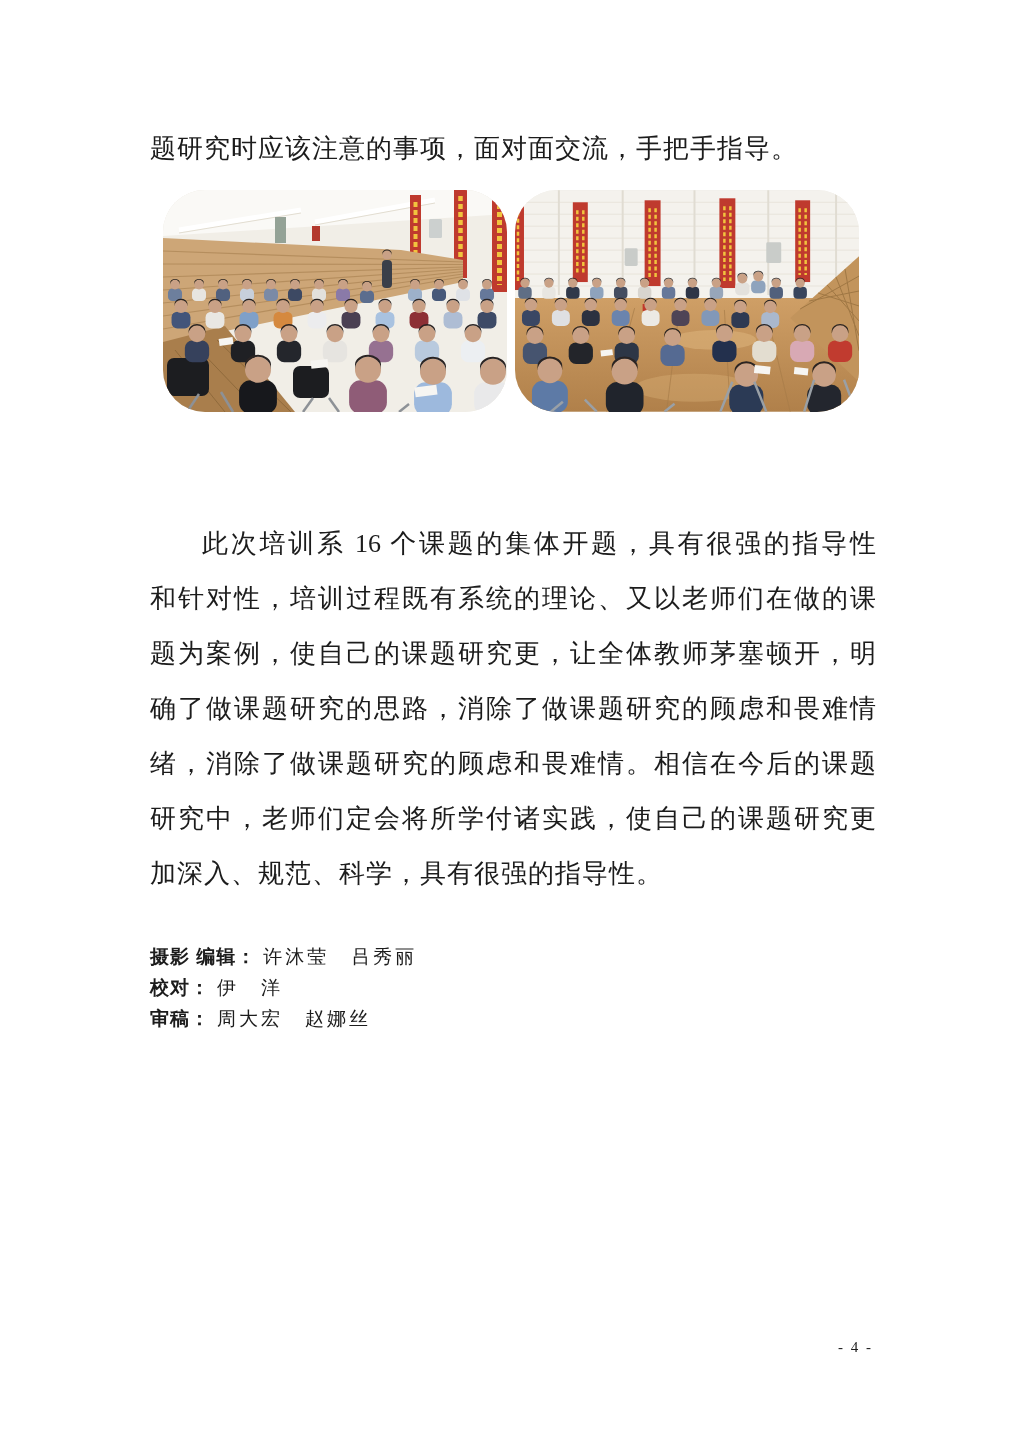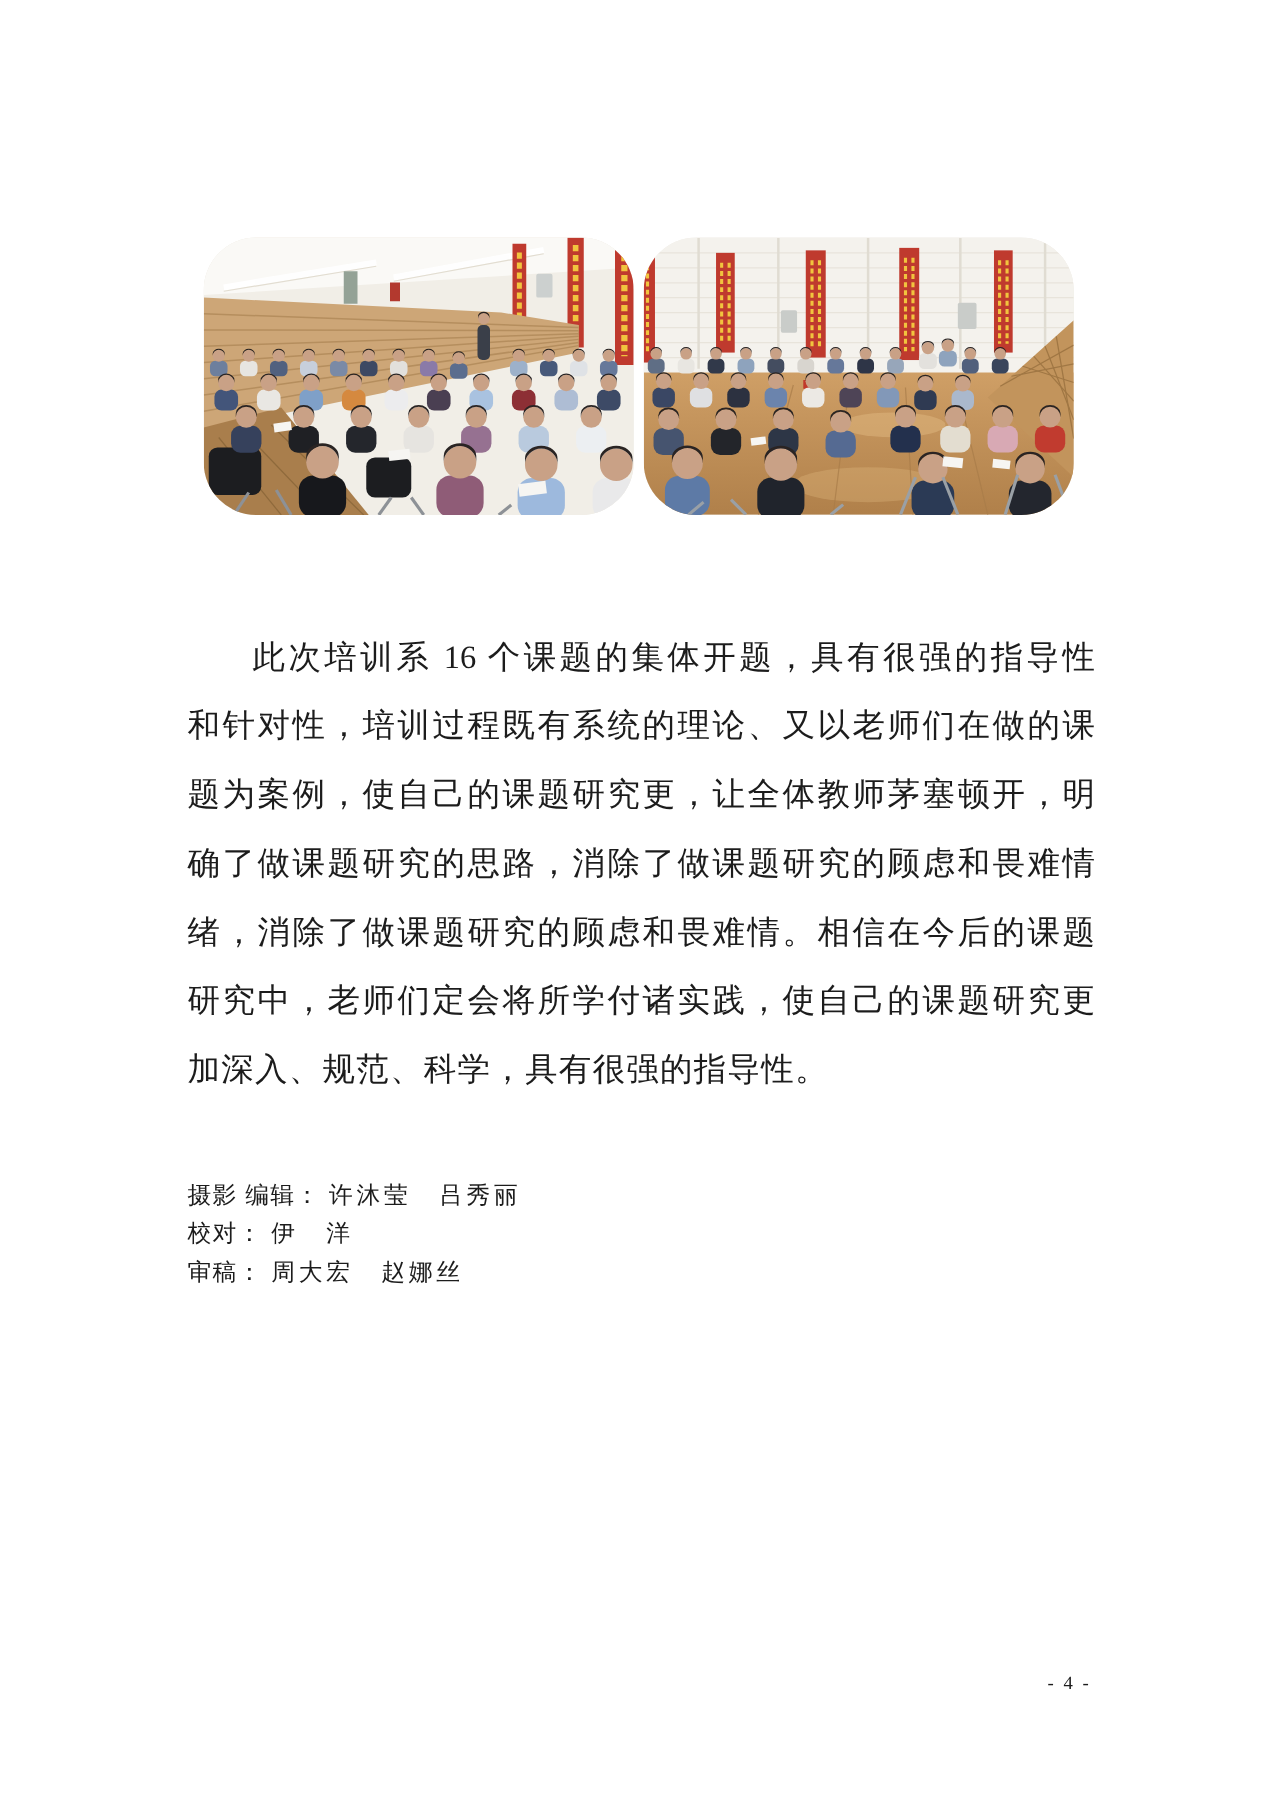--- a/index.html
+++ b/index.html
@@ -7,38 +7,39 @@
     position:relative;width:1024px;height:1448px;background:#ffffff;overflow:hidden;
     font-family:"Liberation Serif","DejaVu Serif",serif;color:#1c1c1c;
   }
   .top-line{
     position:absolute;left:150px;top:131px;width:740px;
     font-size:26px;letter-spacing:1px;white-space:nowrap;
   }
   .photos{position:absolute;left:163px;top:190px;display:flex;gap:8px;}
   .photo{width:344px;height:222px;border-radius:42px;overflow:hidden;background:#efece6;}
   .photo svg{display:block;width:100%;height:100%;}
-  .para{position:absolute;left:150px;top:498px;width:726px;font-size:26px;}
+  .para{position:absolute;left:150px;top:516px;width:726px;font-size:26px;}
   .para .line{height:55px;line-height:55px;text-align:justify;text-align-last:justify;white-space:nowrap;}
   .para .line.first{text-indent:52px;}
   .para .line.last{text-align-last:left;letter-spacing:1px;}
   .credits{position:absolute;left:150px;top:941px;font-size:19px;}
   .credit-row{height:31px;line-height:31px;white-space:nowrap;}
   .credit-label{
     font-family:"Liberation Sans","DejaVu Sans",sans-serif;
-    font-weight:400;letter-spacing:1px;
+    font-weight:700;letter-spacing:1px;
   }
   .credit-value{margin-left:7px;letter-spacing:3px;}
   .page-number{position:absolute;left:838px;top:1339px;font-size:15px;letter-spacing:2px;}
 </style>
 </head>
 <body>
 
 <div class="page">
 
+  <div class="top-line">题研究时应该注意的事项，面对面交流，手把手指导。</div>
 
   <div class="photos">
 
     <div class="photo">
       <svg viewBox="0 0 344 222">
         <defs>
           <g id="personL">
             <rect x="-9" y="-7" width="18" height="16" rx="5.5" fill="currentColor"></rect>
             <circle cx="0" cy="-12" r="6.2" fill="#c9a186"></circle>
             <path d="M-6.2,-12 a6.2,6.2 0 0 1 12.4,0 l0,-2.4 a6.2,4.8 0 0 0 -12.4,0 z" fill="#2a2423"></path>

